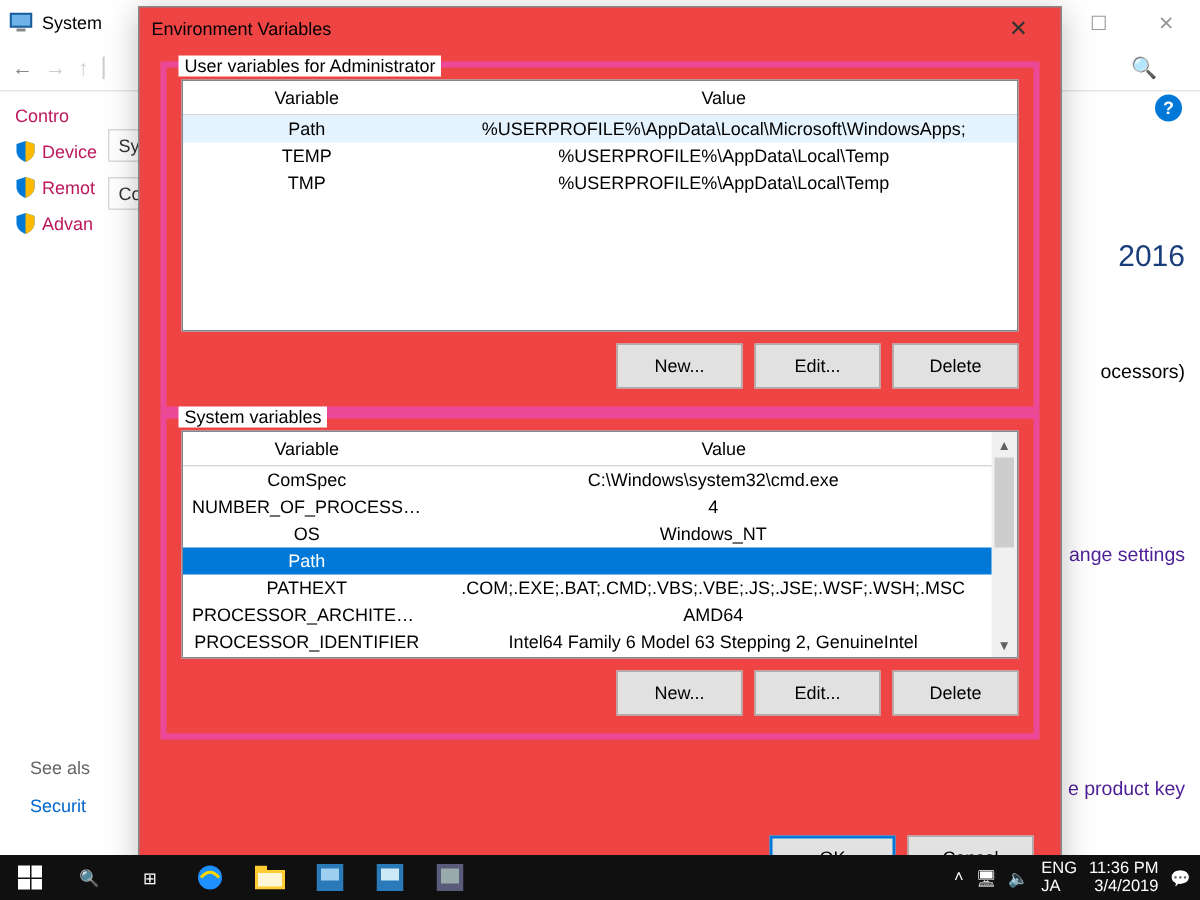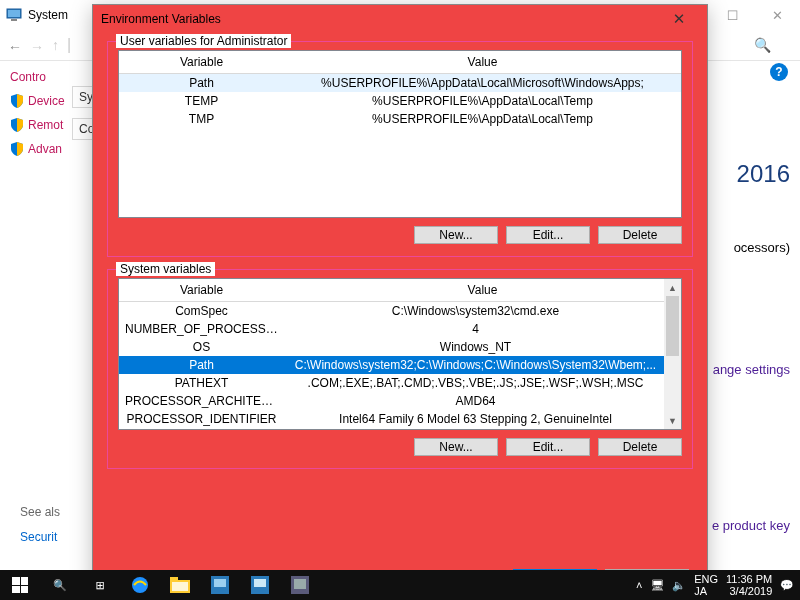--- a/index.html
+++ b/index.html
@@ -15,50 +15,50 @@
   .syswin-nav { height:30px; display:flex; align-items:center; padding:0 8px; gap:8px; color:#888; }
   .syswin-nav .arrow { font-size:14px; }
   .syswin-nav .search { margin-left:auto; margin-right:20px; color:#555; font-size:14px; }
   .syswin-divider { border-top:1px solid #e5e5e5; }
   .syswin-left { position:absolute; left:10px; top:70px; width:60px; font-size:12px; }
   .syswin-left a { color:#be185d; text-decoration:none; display:flex; align-items:center; gap:4px; margin-bottom:10px; }
   .shield { width:14px; height:14px; display:inline-block; }
   .seealso { position:absolute; left:20px; top:505px; font-size:12px; color:#666; }
   .security-link { position:absolute; left:20px; top:530px; font-size:12px; color:#0066cc; }
   .right-frag { position:absolute; right:10px; font-size:13px; color:#4c1d95; }
-  .right-frag.text2016 { top:160px; font-size:24px; color:#1a3e7b; }
+  .right-frag.text2016 { top:160px; font-size:20px; color:#1a3e7b; }
   .right-frag.proc { top:240px; color:#000; }
   .help-icon { position:absolute; right:12px; top:63px; width:18px; height:18px; border-radius:50%; background:#0078d7; color:#fff; font-size:12px; font-weight:bold; display:flex; align-items:center; justify-content:center; }
 
   
   .tabstub { position:absolute; left:72px; background:#fff; border:1px solid #d9d9d9; font-size:12px; padding:3px 6px; color:#333; }
 
   
   .dlg { position:absolute; left:92px; top:4px; width:616px; height:592px; background:#ef4444; border:1px solid #888; box-shadow:0 4px 20px rgba(0,0,0,0.25); }
   .dlg-titlebar { height:28px; display:flex; align-items:center; padding:0 8px; font-size:12px; }
   .dlg-titlebar .close { margin-left:auto; width:40px; text-align:center; font-size:15px; color:#333; }
   .dlg-body { padding:8px 14px 4px 14px; }
-  .groupbox { border:1px solid #ec4899; padding:8px 10px 12px 10px; margin-bottom:12px; position:relative; }
+  .groupbox { border:4px solid #ec4899; padding:8px 10px 12px 10px; margin-bottom:0; position:relative; }
   .groupbox > .legend { position:absolute; top:-8px; left:8px; background:#fff; padding:0 4px; font-size:12px; }
   .listbox { border:1px solid #828790; background:#fff; font-size:12px; position:relative;text-align:center; }
   .listbox.user { height:168px; }
   .listbox.sys  { height:152px; }
   .listhead { display:flex; border-bottom:1px solid #d9d9d9; }
   .listhead div { padding:4px 6px; font-size:12px; }
   .col-var { width:165px; }
   .col-val { flex:1; }
   .row { display:flex; }
   .row div { padding:2px 6px; white-space:nowrap; overflow:hidden; text-overflow:ellipsis; }
   .row.sel { background:#e5f3ff; }
   .row.blue { background:#0078d7; color:#fff; }
   .scrollbar { position:absolute; right:0; top:0; bottom:0; width:17px; background:#f0f0f0; display:flex; flex-direction:column; }
   .scrollbar .sbtn { height:17px; display:flex; align-items:center; justify-content:center; font-size:9px; color:#606060; }
   .scrollbar .thumb { background:#cdcdcd; margin:0 2px; }
   .btnrow { display:flex; justify-content:flex-end; gap:8px; margin-top:8px; }
-  .btn { width:84px; height:18px; font-size:12px; background:#e1e1e1; border:1px solid #adadad; display:flex; align-items:center; justify-content:center; cursor:default; }
+  .btn { width:84px; height:30px; font-size:12px; background:#e1e1e1; border:1px solid #adadad; display:flex; align-items:center; justify-content:center; cursor:default; }
   .btn.def { border:2px solid #0078d7; }
   .dlg-foot { position:absolute; bottom:8px; right:18px; display:flex; gap:8px; }
 
   
   .taskbar { position:absolute; left:0; bottom:0; width:800px; height:30px; background:#101010; display:flex; align-items:center; color:#fff; font-size:11px; z-index:20; }
   .taskbar .tbtn { width:40px; height:30px; display:flex; align-items:center; justify-content:center; }
   .taskbar .tray { margin-left:auto; display:flex; align-items:center; gap:8px; padding-right:6px; }
   .taskbar .clock { text-align:right; line-height:12px; font-size:11px; }
   .lang { line-height:12px; text-align:left; }
   .winlogo { width:16px; height:16px; display:grid; grid-template-columns:1fr 1fr; grid-template-rows:1fr 1fr; gap:1px; }
@@ -175,21 +175,20 @@
             <div class="row">
               <div class="col-var">NUMBER_OF_PROCESSORS</div>
               <div class="col-val" style="padding-right:20px">4</div>
             </div>
             <div class="row">
               <div class="col-var">OS</div>
               <div class="col-val" style="padding-right:20px">Windows_NT</div>
             </div>
             <div class="row blue">
               <div class="col-var">Path</div>
-              <div class="col-val" style="padding-right:20px">C:\Windows\system32;C:\Windows;C:\Windows\System32\Wbem;...</div>
             </div>
             <div class="row">
               <div class="col-var">PATHEXT</div>
               <div class="col-val" style="padding-right:20px">.COM;.EXE;.BAT;.CMD;.VBS;.VBE;.JS;.JSE;.WSF;.WSH;.MSC</div>
             </div>
             <div class="row">
               <div class="col-var">PROCESSOR_ARCHITECTURE</div>
               <div class="col-val" style="padding-right:20px">AMD64</div>
             </div>
             <div class="row">

